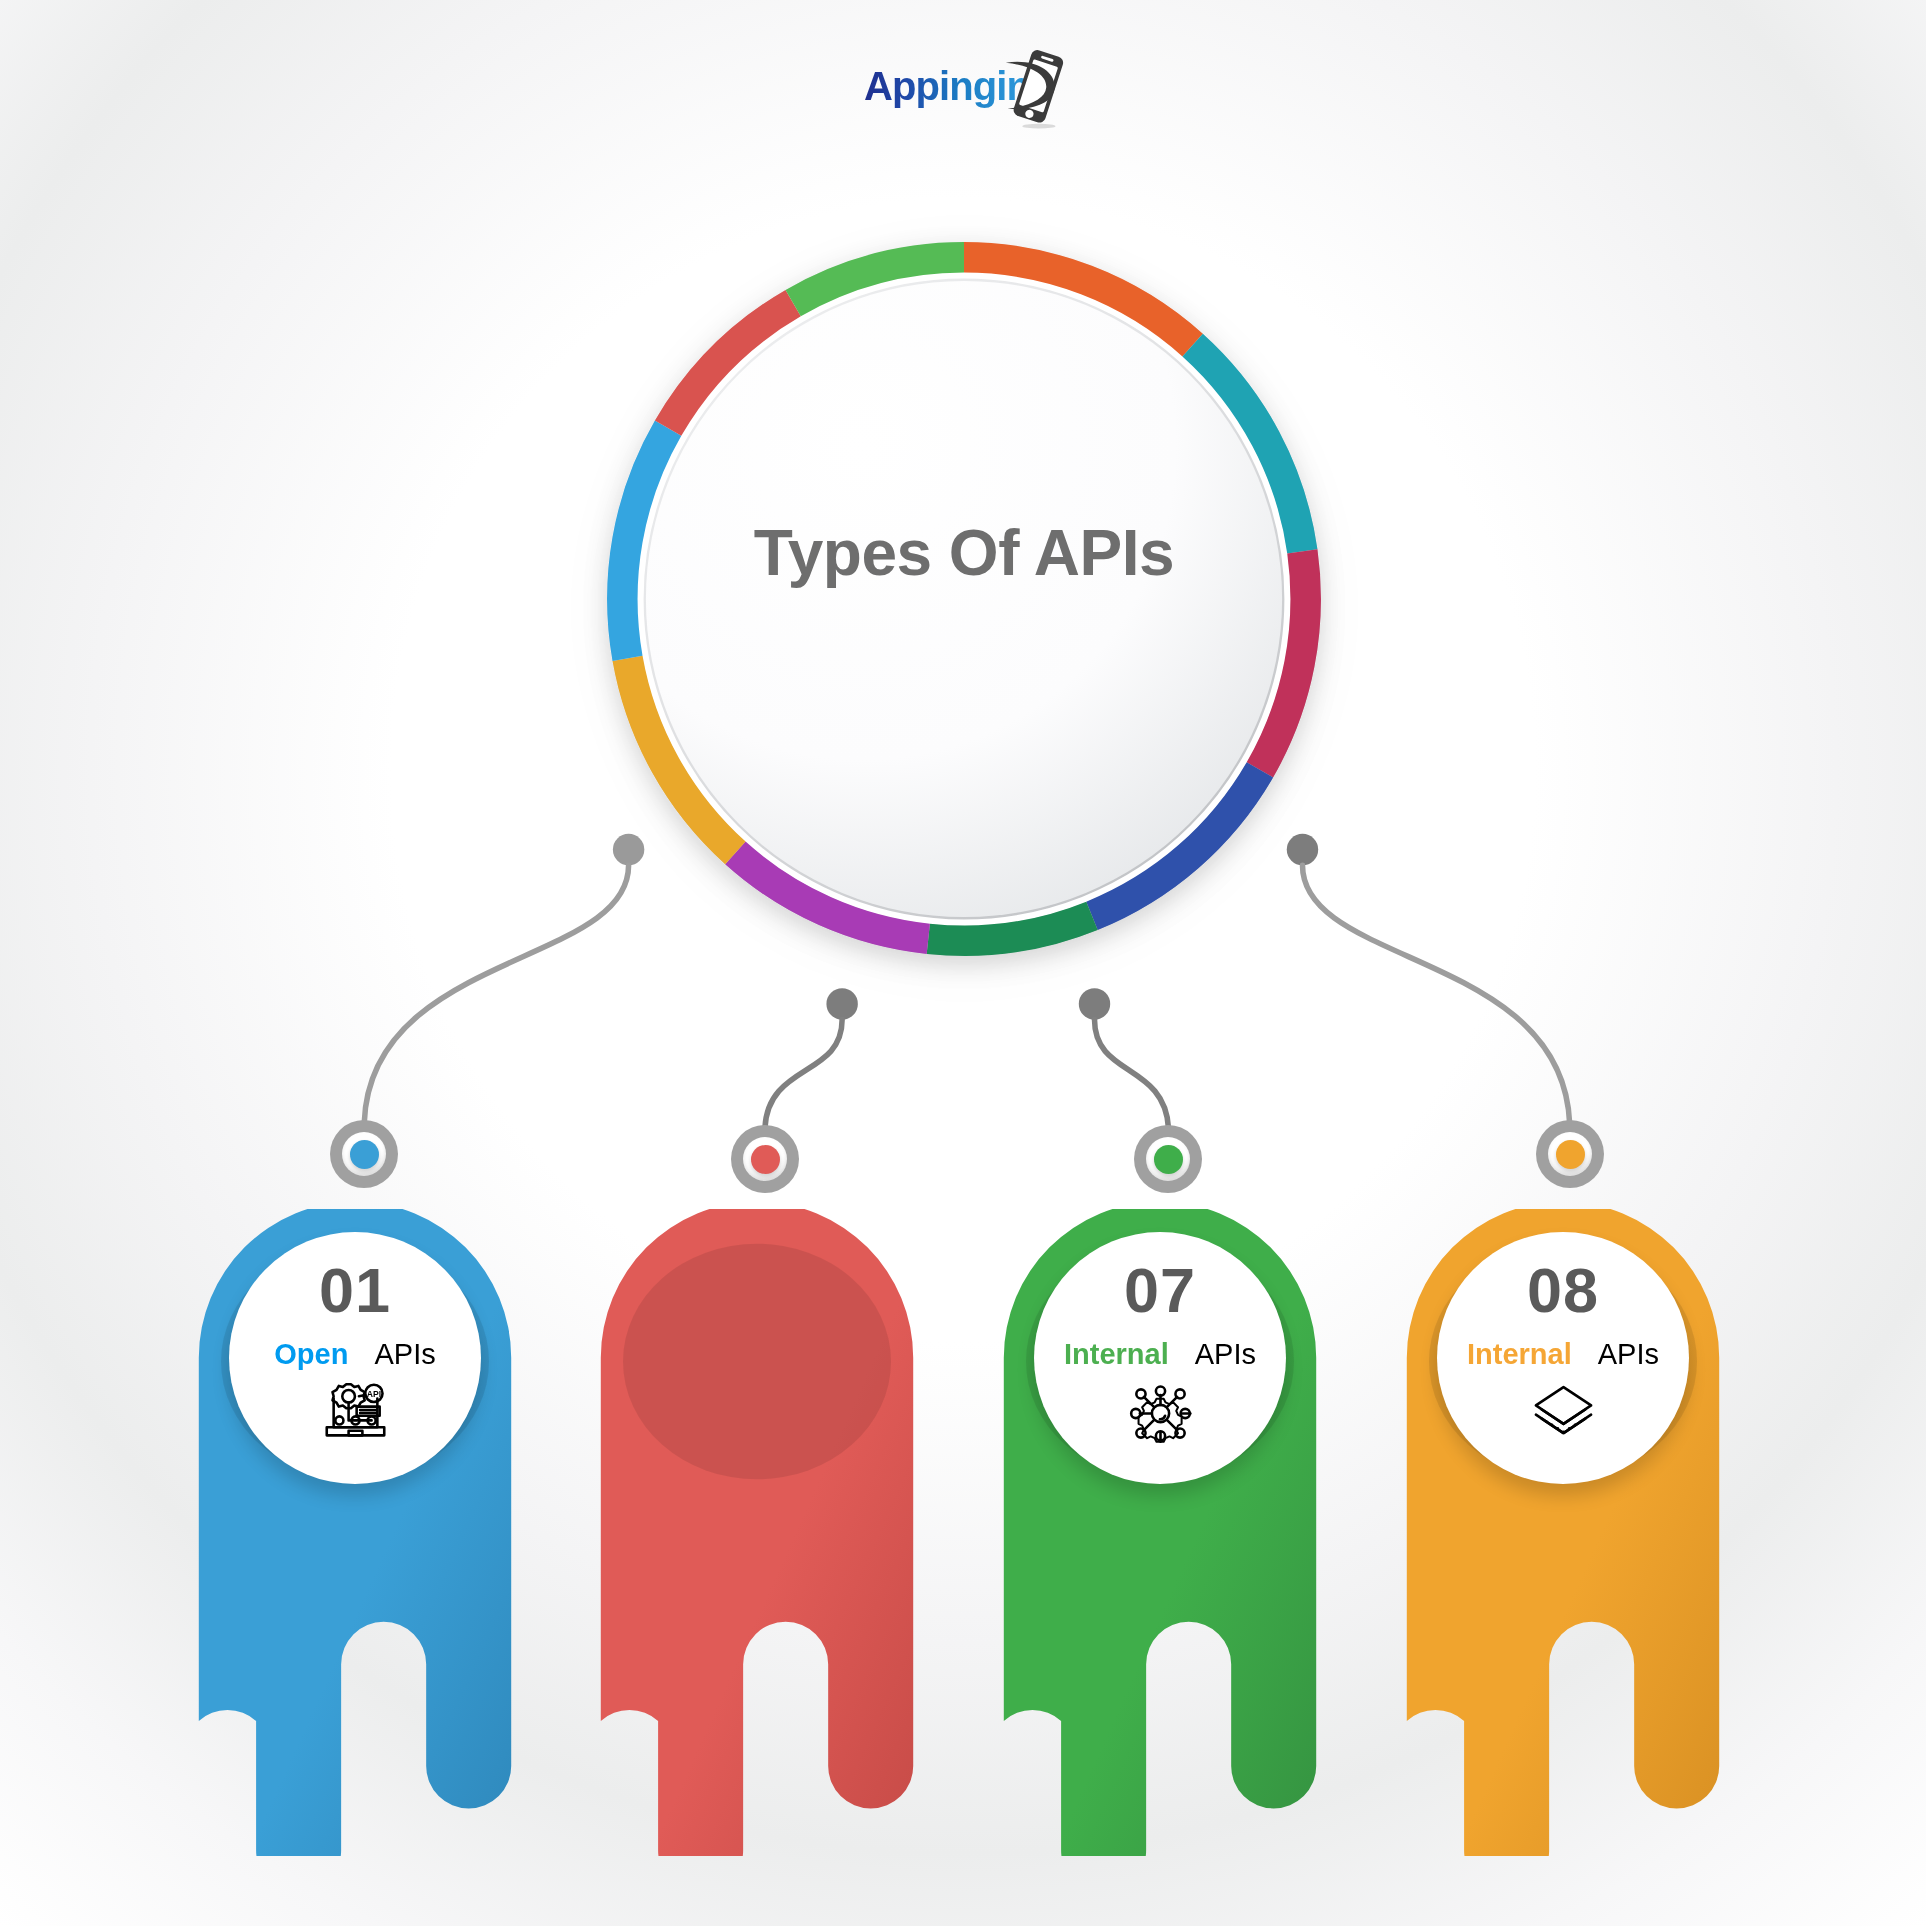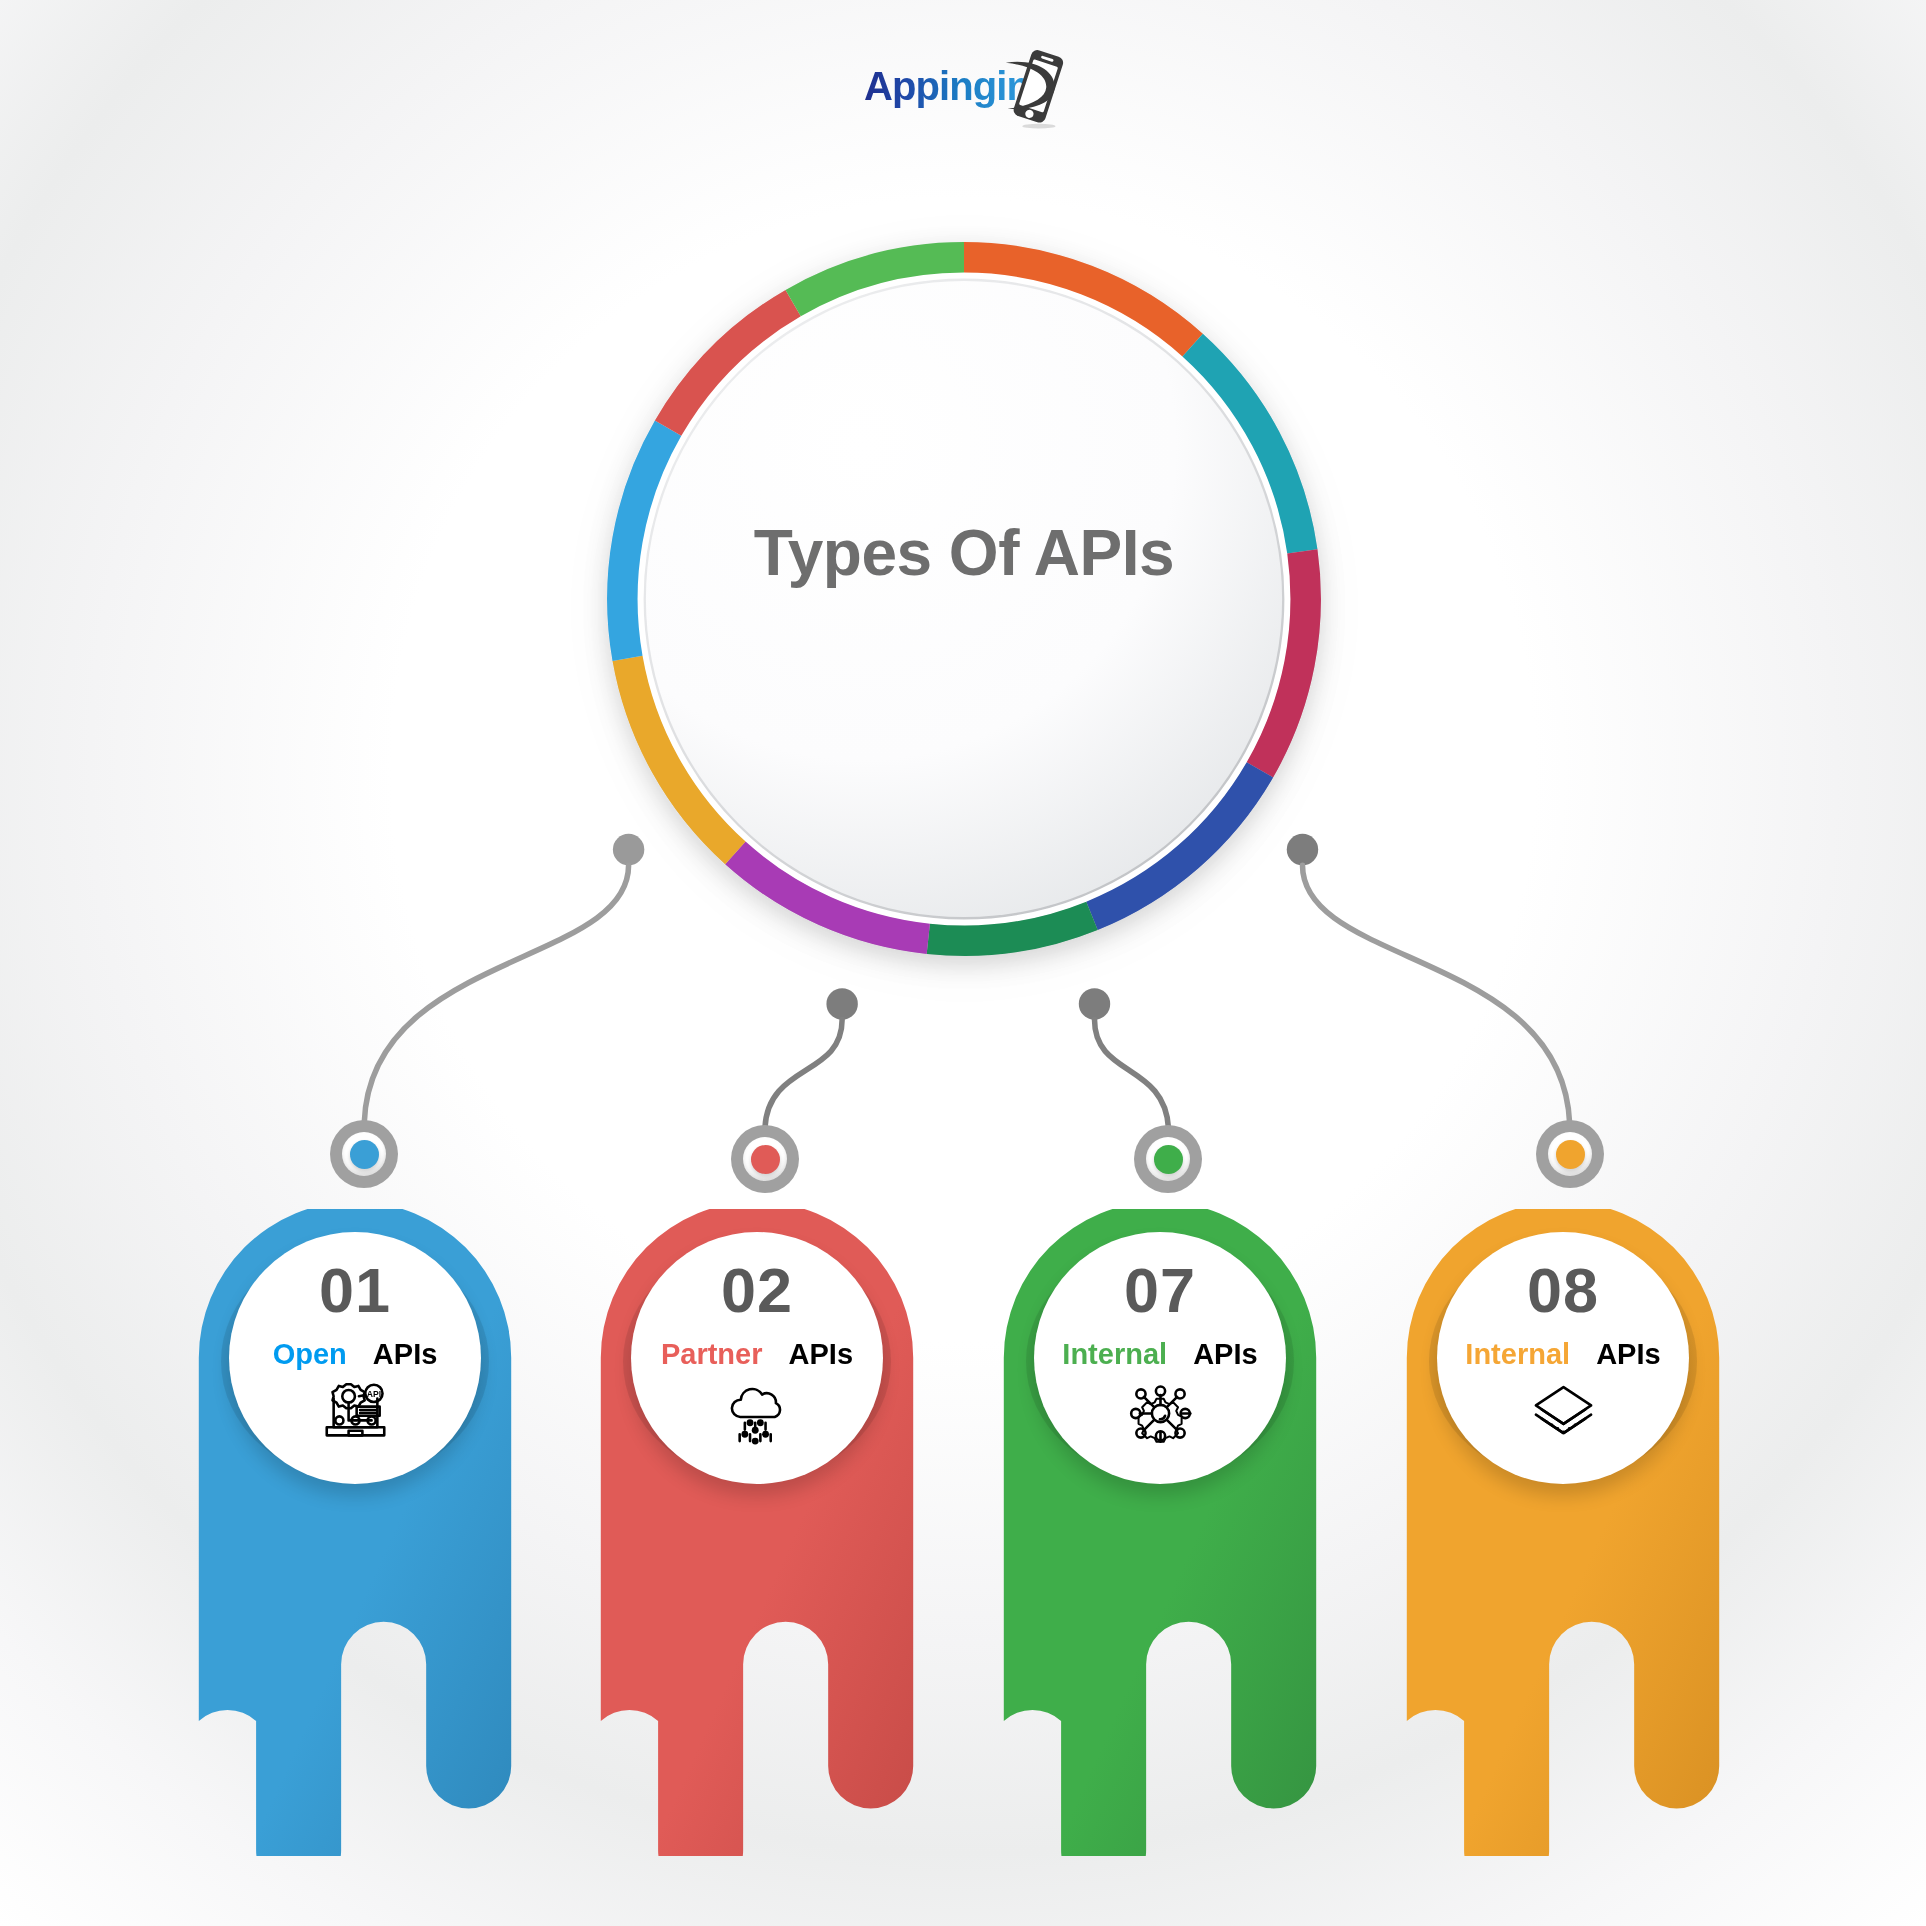--- a/index.html
+++ b/index.html
@@ -68,21 +68,21 @@
     background:#ffffff;
     box-shadow:0 12px 18.5px rgba(0,0,0,0.16);
     display:flex;flex-direction:column;align-items:center;
     overflow:hidden;
   }
   .card-num{
     margin-top:27px;font-size:63px;font-weight:bold;color:#5a5a5a;letter-spacing:0.9px;line-height:1;
   }
   .card-label{margin-top:17.6px;font-size:29px;font-weight:bold;line-height:1;white-space:nowrap;}
   .card-label .kw{font-weight:bold;}
-  .card-label .apis{color:#000000;font-weight:bold;margin-left:18px;}
+  .card-label .apis{color:#000000;font-weight:normal;margin-left:18px;}
   .card-icon{margin-top:10.2px;width:69px;height:69px;}
 </style>
 </head>
 <body>
 
 <div class="stage">
 
   <div class="logo">
     <div class="logo-word">Appingine</div>
     <svg class="logo-mark" viewBox="0 0 150 180">
@@ -222,41 +222,20 @@
       <defs>
         <linearGradient id="g1" x1="0%" y1="0%" x2="100%" y2="100%">
           <stop offset="0%" stop-color="#e05b57"></stop>
           <stop offset="55%" stop-color="#e05b57"></stop>
           <stop offset="100%" stop-color="#c54a46"></stop>
         </linearGradient>
       </defs>
       <path d="M12 322 A338 338 0 0 1 688 322 L688 1205 A92 92 0 0 1 504 1205 L504 985 A92 92 0 0 0 320 985 L320 1388 A92 92 0 0 1 136 1388 L136 1108 A92 92 0 0 0 12 1108 Z" fill="url(#g1)"></path>
       <ellipse cx="350" cy="330" rx="290" ry="255" fill="#000000" opacity="0.09"></ellipse>
     </svg>
-    <div class="card-disc">
-      <div class="card-num">02</div>
-      <div class="card-label">
-        <span class="kw" id="kw1" style="color: rgb(232, 95, 90);">Partner</span>
-        <span class="apis">APIs</span>
-      </div>
-      <svg class="card-icon" viewBox="0 0 120 120">
-        <g fill="none" stroke="#000" stroke-width="4.5" stroke-linecap="round" stroke-linejoin="round">
-          <path d="M30 66 A15 15 0 0 1 31 36 A20 20 0 0 1 68 27 A16 16 0 0 1 92 42 A13 13 0 0 1 90 66 Z"></path>
-          <path d="M38 76 L38 88 M56 76 L56 88 M74 76 L74 88 M47 96 L47 108 M65 96 L65 108 M29 96 L29 108 M83 96 L83 108"></path>
-        </g>
-        <g fill="#000">
-          <circle cx="47" cy="76" r="6"></circle>
-            <circle cx="65" cy="76" r="6"></circle>
-          <circle cx="56" cy="89" r="6"></circle>
-          <circle cx="38" cy="96" r="6"></circle>
-            <circle cx="74" cy="96" r="6"></circle>
-          <circle cx="56" cy="108" r="6"></circle>
-        </g>
-      </svg>
-    </div>
   </div>
 
   <div class="card" style="left:998px;top:1209px;">
     <svg class="card-body" viewBox="0 0 700 1400">
       <defs>
         <linearGradient id="g2" x1="0%" y1="0%" x2="100%" y2="100%">
           <stop offset="0%" stop-color="#3fae4a"></stop>
           <stop offset="55%" stop-color="#3fae4a"></stop>
           <stop offset="100%" stop-color="#349140"></stop>
         </linearGradient>

